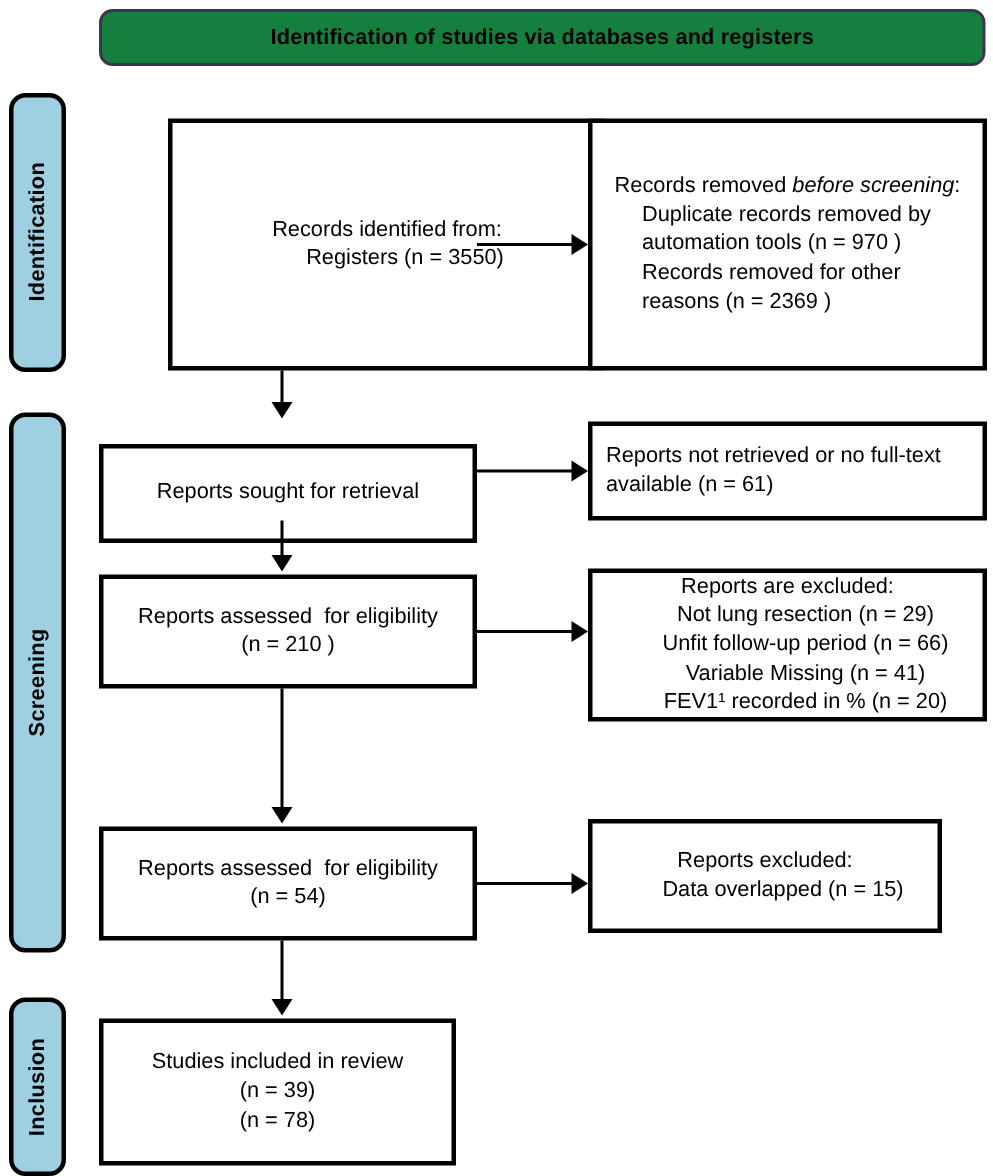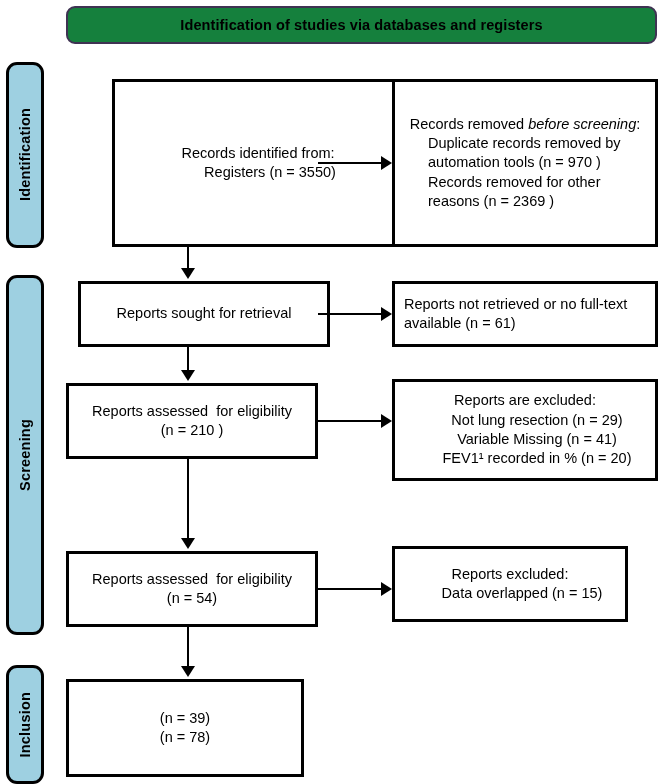--- a/index.html
+++ b/index.html
@@ -70,21 +70,21 @@
     display: flex;
     flex-direction: column;
     justify-content: center;
   }
   .box p { margin: 0; white-space: pre-wrap; }
   .indent { padding-left: 24px; }
   .it { font-style: italic; }
 
   .box-identified   { left: 76px;  top: 79px;  width: 292px; height: 168px; margin-left: 36px; }
   .box-removed      { left: 392px; top: 79px;  width: 266px; height: 168px; }
-  .box-sought       { left: 66px;  top: 281px; width: 252px; height: 66px; margin-left: 12px;  }
+  .box-sought       { left: 66px;  top: 296px; width: 252px; height: 66px;  }
   .box-notretrieved { left: 392px; top: 281px; width: 266px; height: 66px;  }
   .box-assessed1    { left: 66px;  top: 383px; width: 252px; height: 76px;  }
   .box-excluded1    { left: 392px; top: 379px; width: 266px; height: 102px; }
   .box-assessed2    { left: 66px;  top: 551px; width: 252px; height: 76px;  }
   .box-excluded2    { left: 392px; top: 546px; width: 236px; height: 76px;  }
   .box-included     { left: 66px;  top: 679px; width: 238px; height: 98px;  }
 
   
   .v-line { width: 2px; background: #000000; left: 187px; }
   .v-head {
@@ -157,35 +157,37 @@
 </div>
 
 <div class="abs box box-assessed1">
   <p>Reports assessed  for eligibility</p>
   <p>(n = 210 )</p>
 </div>
 
 <div class="abs box box-excluded1">
   <p>Reports are excluded:</p>
   <p class="indent">Not lung resection (n = 29)</p>
+  <p class="indent">Unfit follow-up period (n = 66)</p>
   <p class="indent">Variable Missing (n = 41)</p>
   <p class="indent">FEV1¹ recorded in % (n = 20)</p>
 </div>
 
 <div class="abs box box-assessed2">
   <p>Reports assessed  for eligibility</p>
   <p>(n = 54)</p>
 </div>
 
 <div class="abs box box-excluded2">
   <p>Reports excluded:</p>
   <p class="indent">Data overlapped (n = 15)</p>
 </div>
 
 <div class="abs box box-included">
+  <p>Studies included in review</p>
   <p>(n = 39)</p>
   <p>(n = 78)</p>
 </div>
 
 <div class="abs v-line v1-line"></div>
 <div class="abs v-head v1-head"></div>
 
 <div class="abs v-line v2-line"></div>
 <div class="abs v-head v2-head"></div>
 

